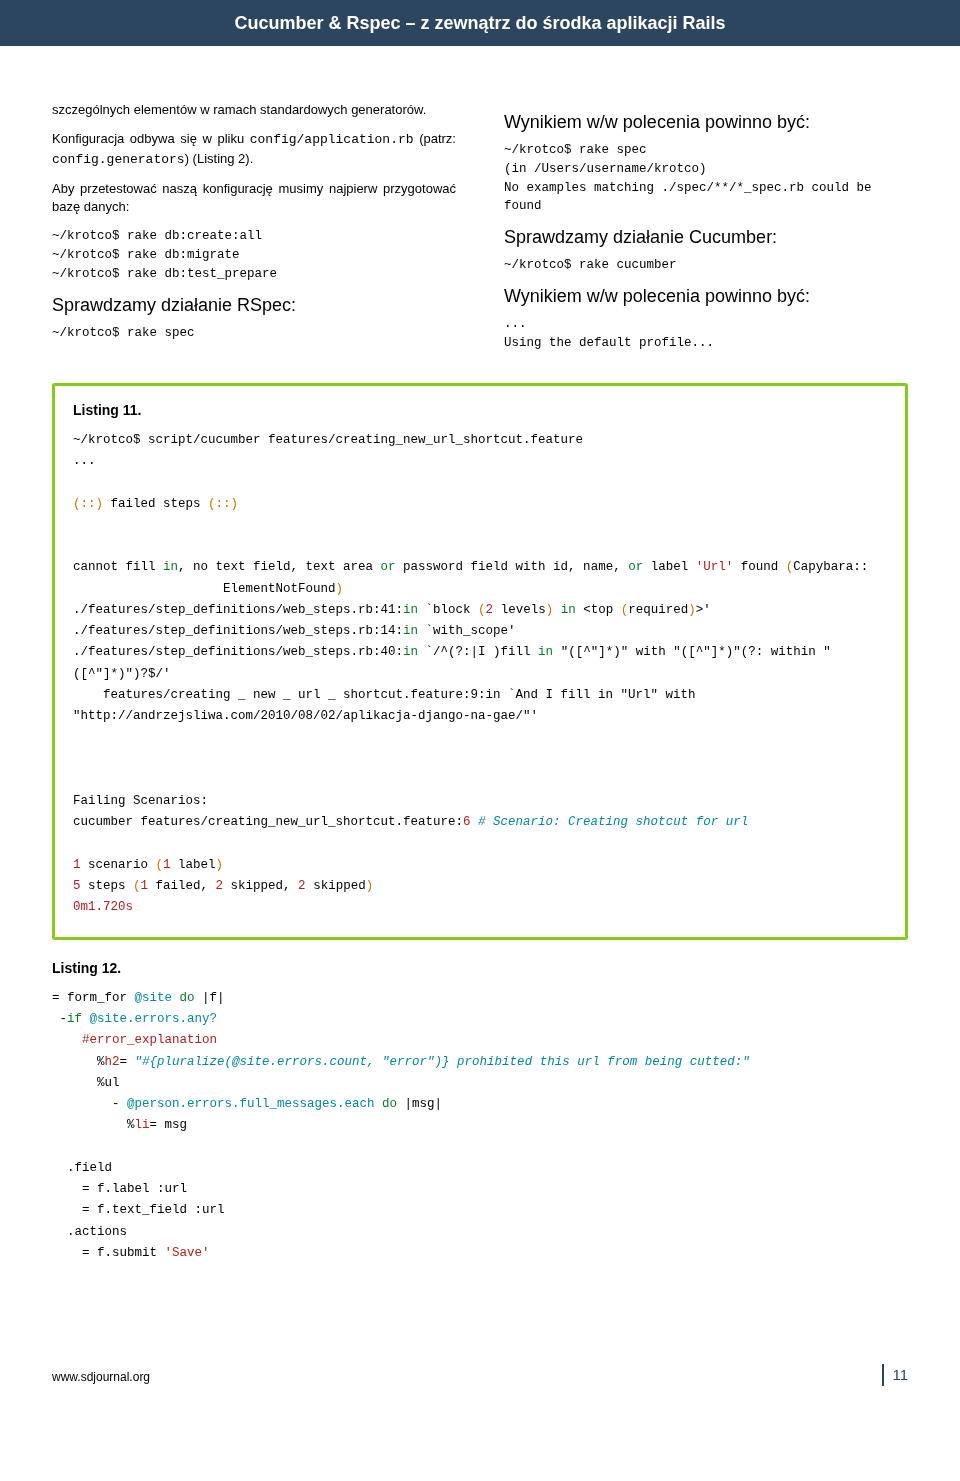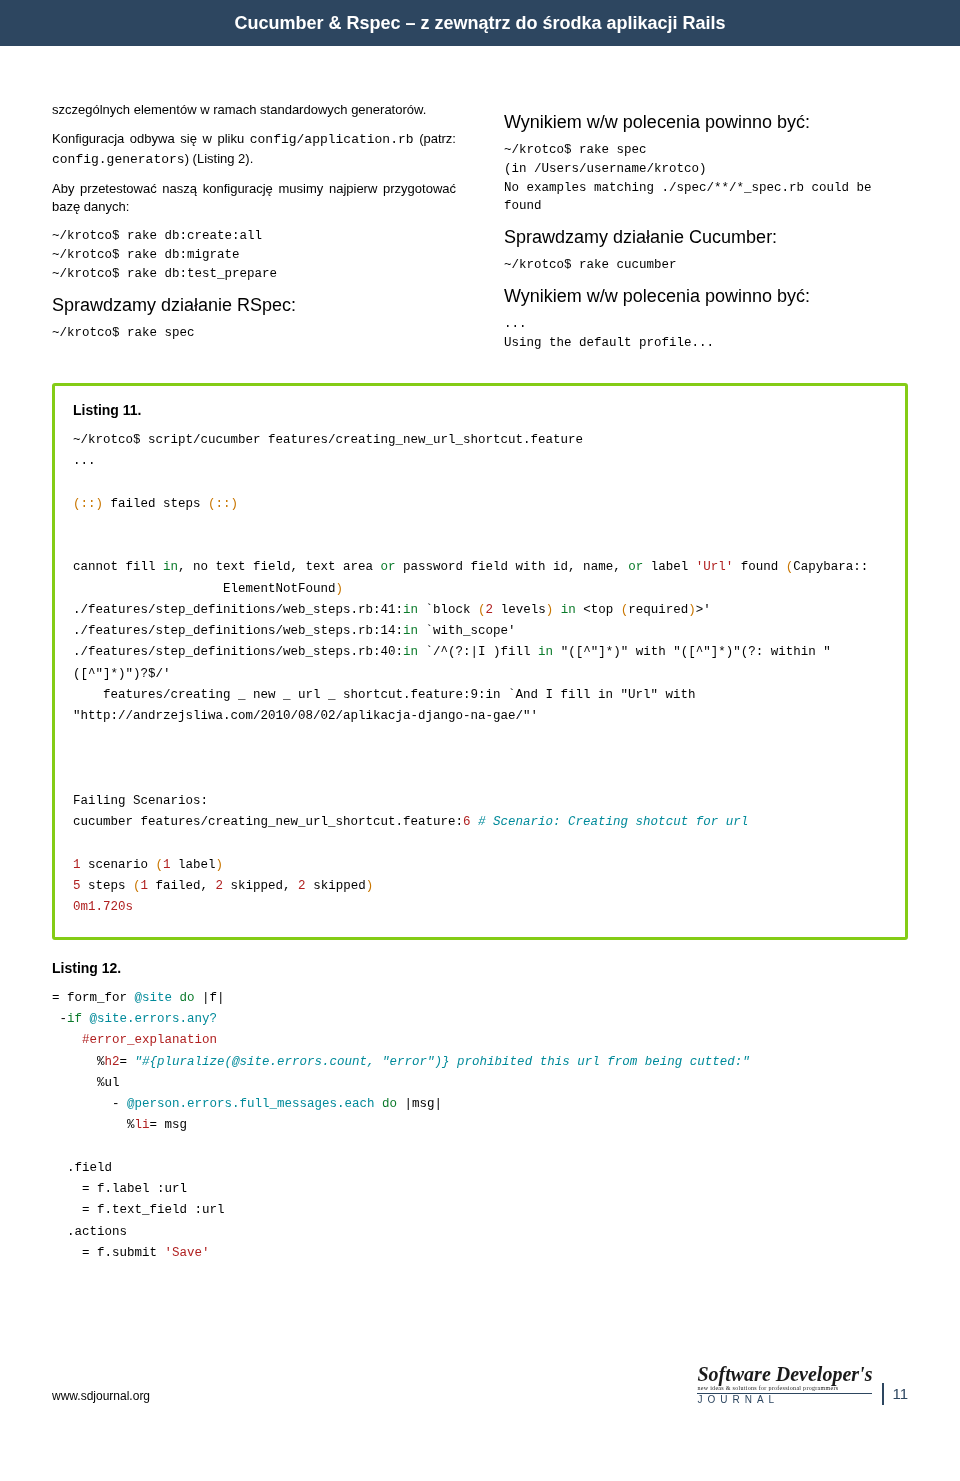--- a/index.html
+++ b/index.html
@@ -185,20 +185,15 @@
 <span>    = f.label :url</span>
 <span>    = f.text_field :url</span>
 <span>  .actions</span>
 <span>    = f.submit </span><span class="red">'Save'</span></div>
 
 </div>
 
 <div class="footer">
   <div>www.sdjournal.org</div>
   <div class="footer-right">
-    <div class="footer-logo">
-      <span>Software Developer's</span>
-      <span class="sub">new ideas &amp; solutions for professional programmers</span>
-      <span class="journal">JOURNAL</span>
-    </div>
     <div class="page-num">11</div>
   </div>
 </div>
 
 </body></html>

